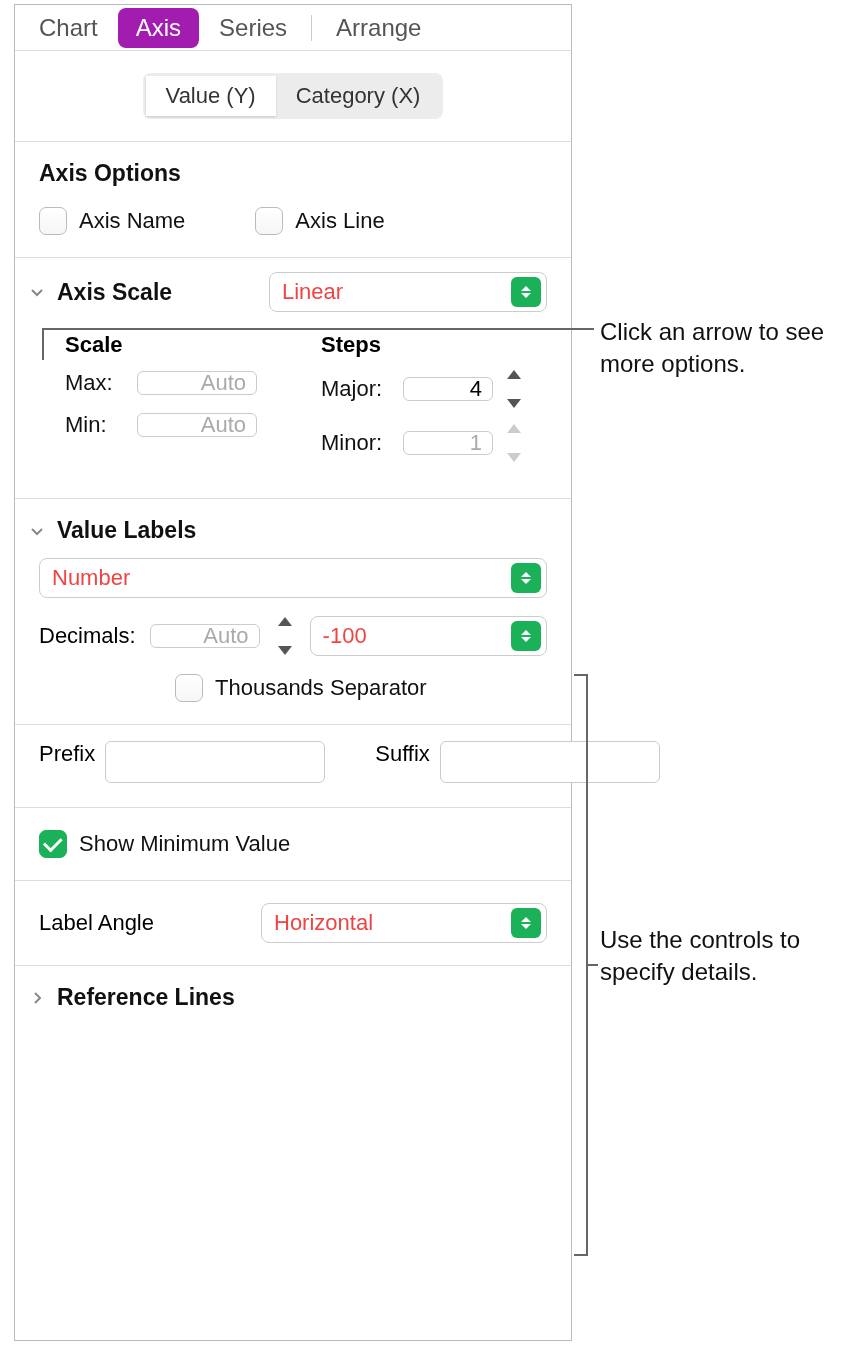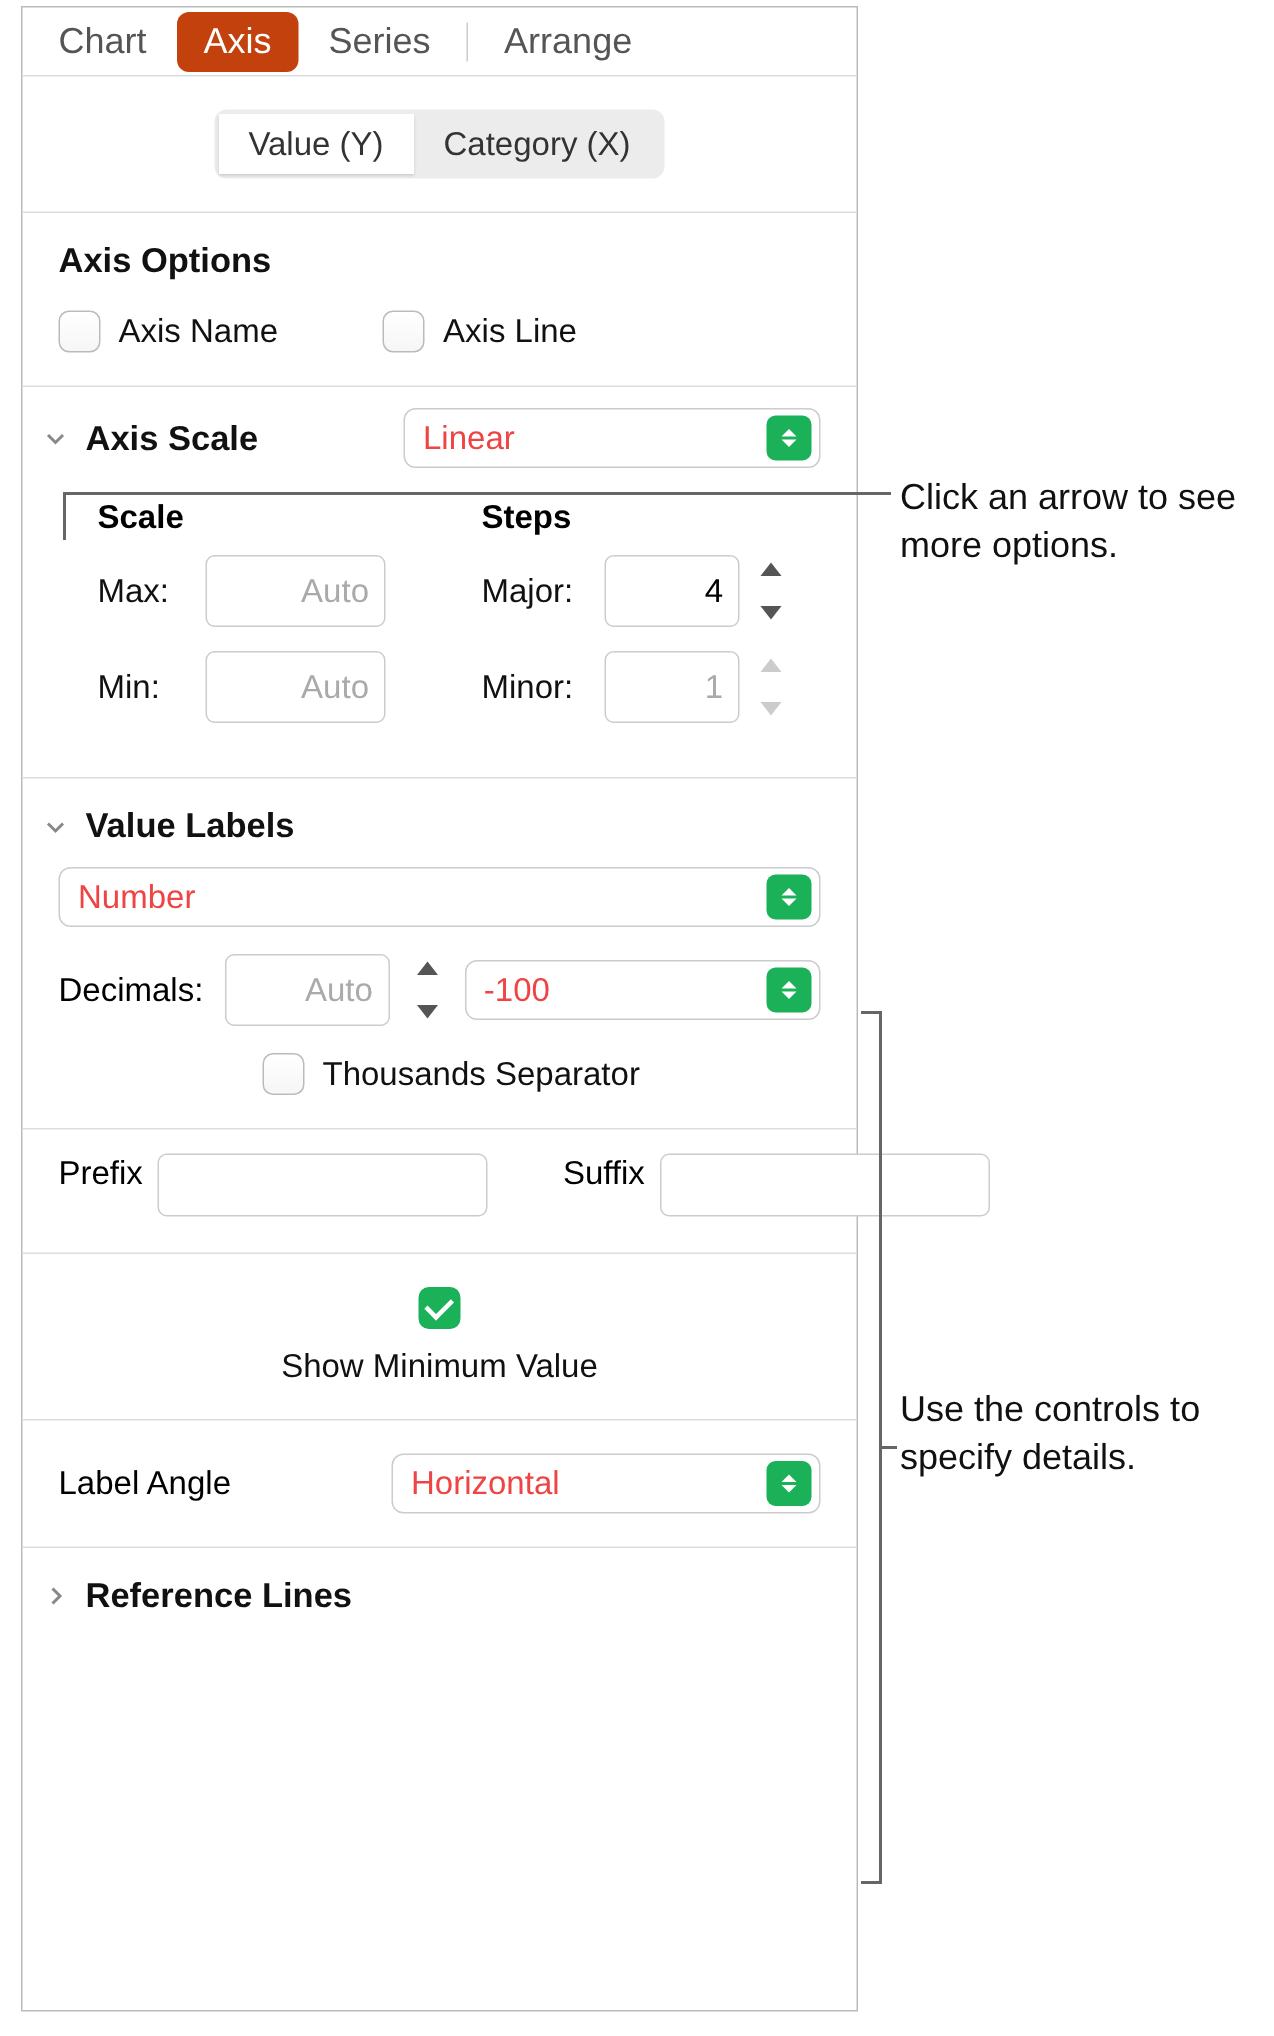--- a/index.html
+++ b/index.html
@@ -29,21 +29,21 @@
       gap: 2px;
     }
     .tab {
       font-size: 24px;
       color: #555;
       padding: 6px 18px;
       border-radius: 8px;
       cursor: pointer;
     }
     .tab.active {
-      background: #c2410c;
+      background: #a21caf;
       color: #fff;
       font-weight: 500;
     }
     .tab-sep {
       width: 1px;
       height: 26px;
       background: #ccc;
       margin: 0 4px;
     }
     
@@ -212,21 +212,21 @@
     }
     .field-label {
       font-size: 22px;
       color: #111;
       width: 62px;
     }
     .field-label.wide { width: 72px; }
     .text-input {
       border: 1px solid #ccc;
       border-radius: 6px;
-      height: 48px;
+      height: 24px;
       font-size: 22px;
       padding: 0 10px;
       text-align: right;
       background: #fff;
     }
     .text-input::placeholder {
       color: #aaa;
     }
     .text-input.sm { width: 120px; }
     .text-input.xs { width: 90px; }
@@ -284,21 +284,20 @@
       width: 220px;
       font-size: 22px;
       padding: 0 10px;
       background: #fff;
     }
     .show-min-row {
       display: flex;
       align-items: center;
       gap: 12px;
       padding: 22px 24px;
-      flex-direction: column;
     }
     .label-angle-row {
       display: flex;
       align-items: center;
       padding: 22px 24px;
       gap: 12px;
     }
     .label-angle-row .la-label {
       font-size: 22px;
       width: 210px;

